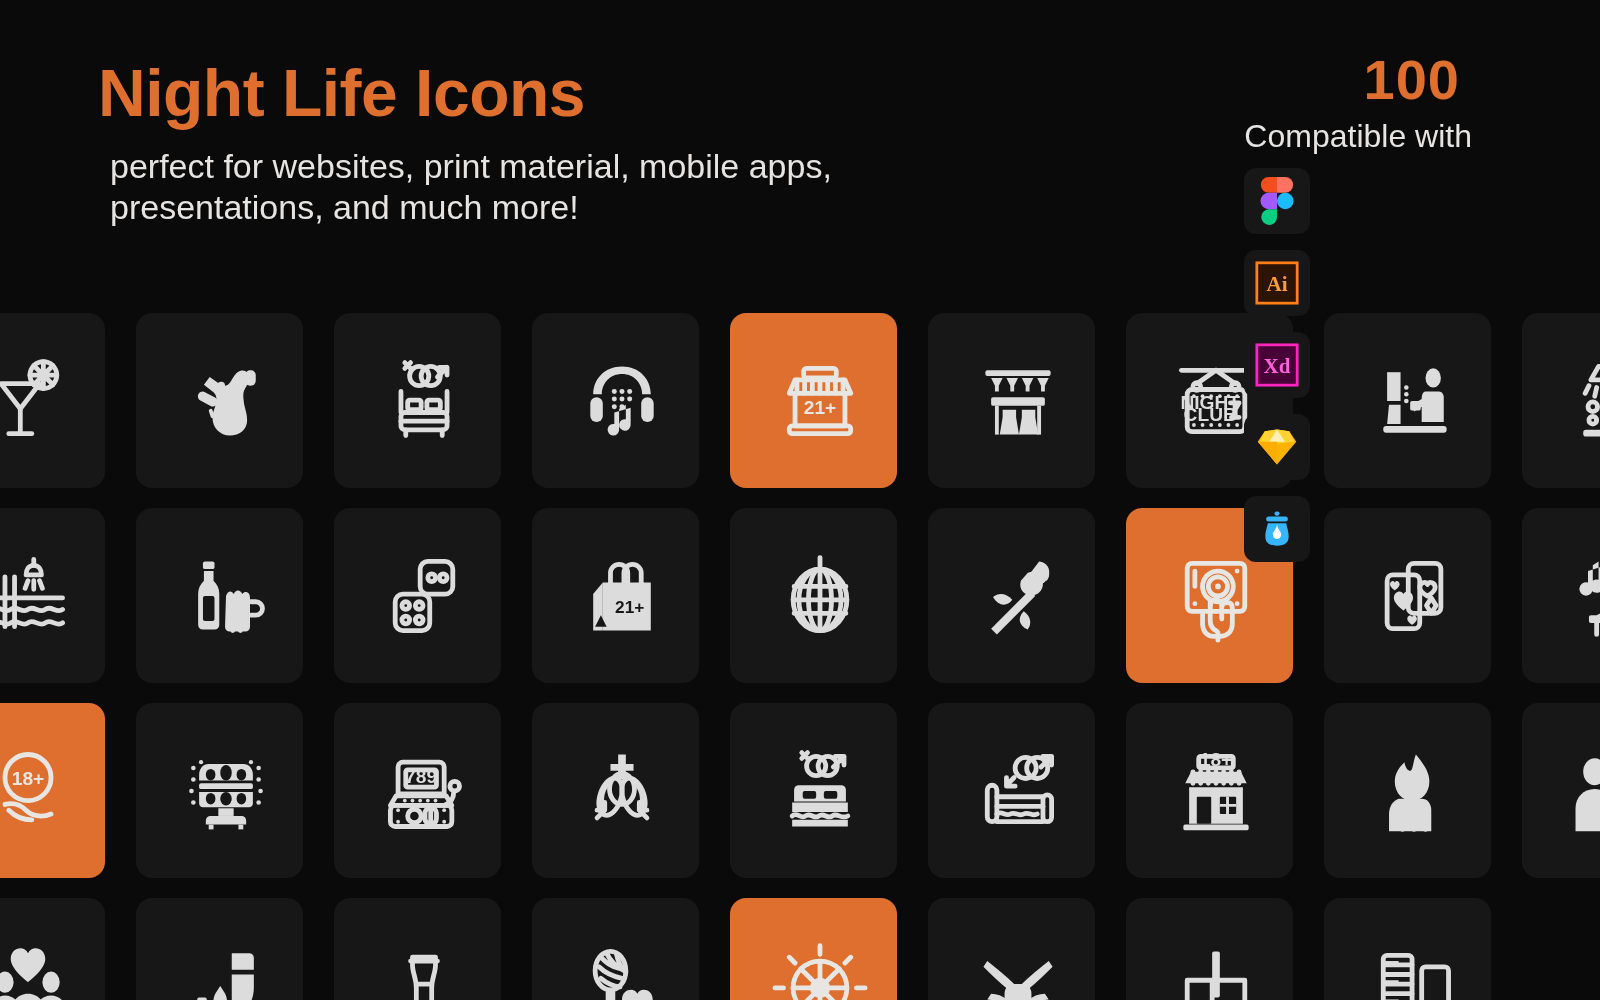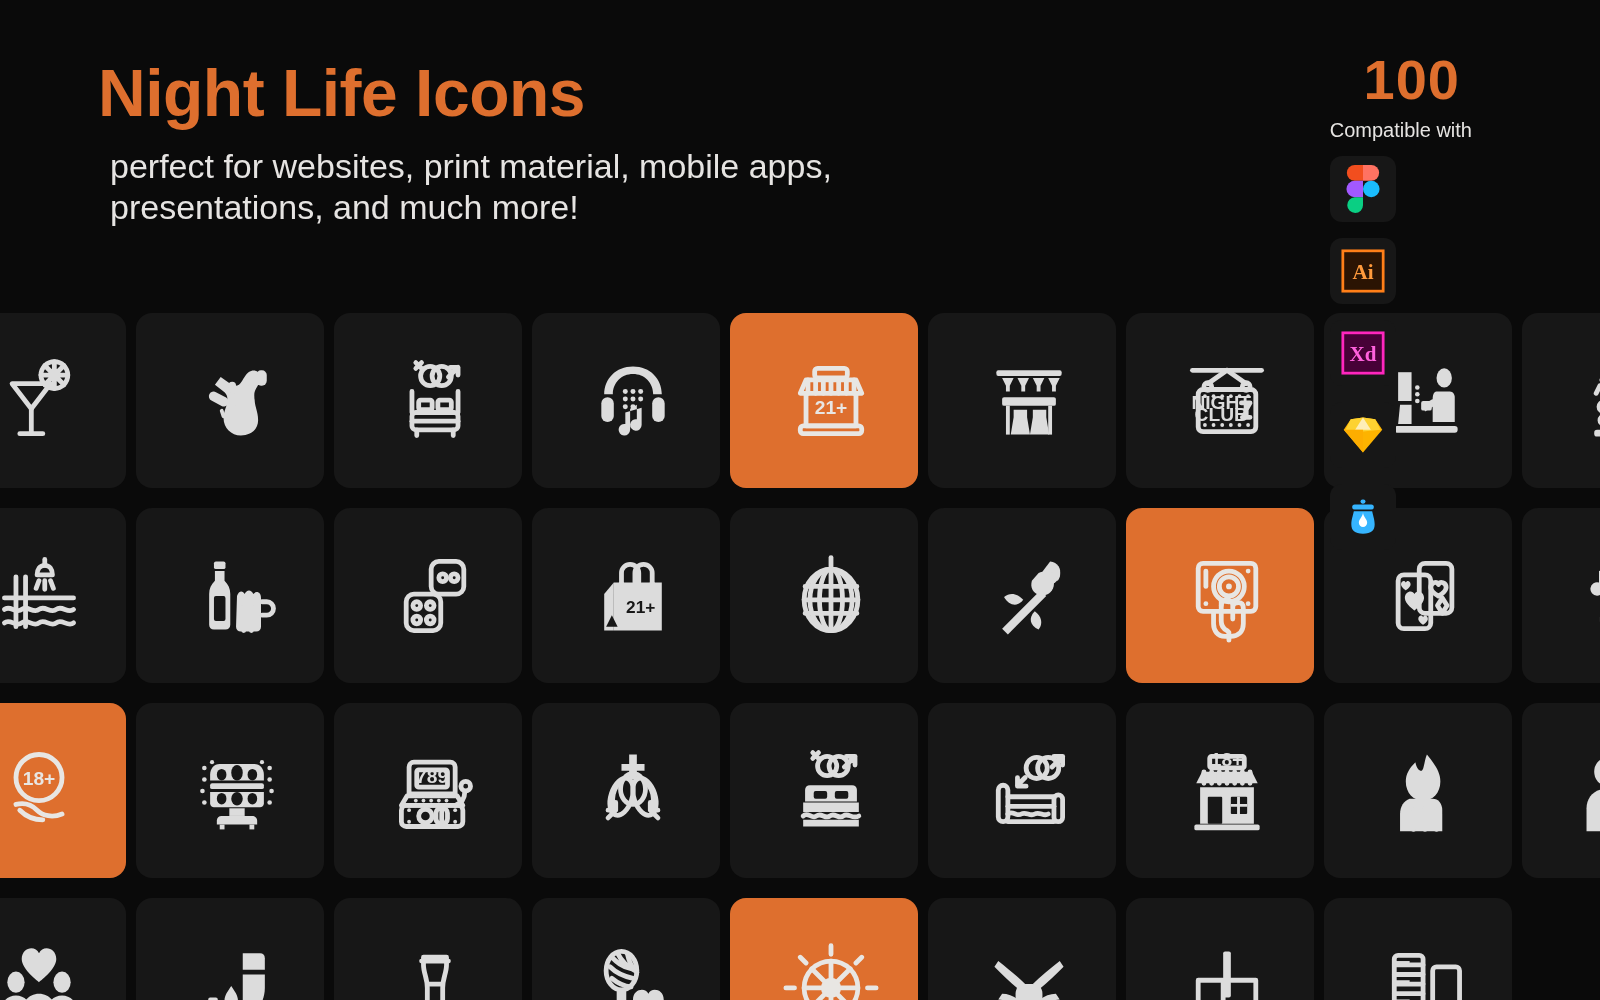--- a/index.html
+++ b/index.html
@@ -55,21 +55,21 @@
   }
   .compat-count {
     font-size: 56px;
     font-weight: bold;
     color: #de6f2e;
     line-height: 1;
     letter-spacing: 1px;
     margin: 0 12px 12px 0;
   }
   .compat-label {
-    font-size: 20px;
+    font-size: 32px;
     font-weight: 300;
     color: #e6e4e2;
     margin: 0 0 16px 0;
     line-height: 1;
   }
   .compat-apps {
     display: flex;
     flex-direction: column;
     gap: 16px;
     justify-content: flex-end;
@@ -89,21 +89,21 @@
     position: absolute;
     top: 313px;
     left: -62px;
     display: grid;
     grid-template-columns: repeat(9, 175px);
     grid-auto-rows: 175px;
     column-gap: 23px;
     row-gap: 20px;
   }
   .cell {
-    width: 188px;
+    width: 167px;
     height: 175px;
     border-radius: 16px;
     background: #171717;
     display: flex;
     align-items: center;
     justify-content: center;
     box-sizing: border-box;
     padding-left: 13px;
   }
   .cell.accent {

